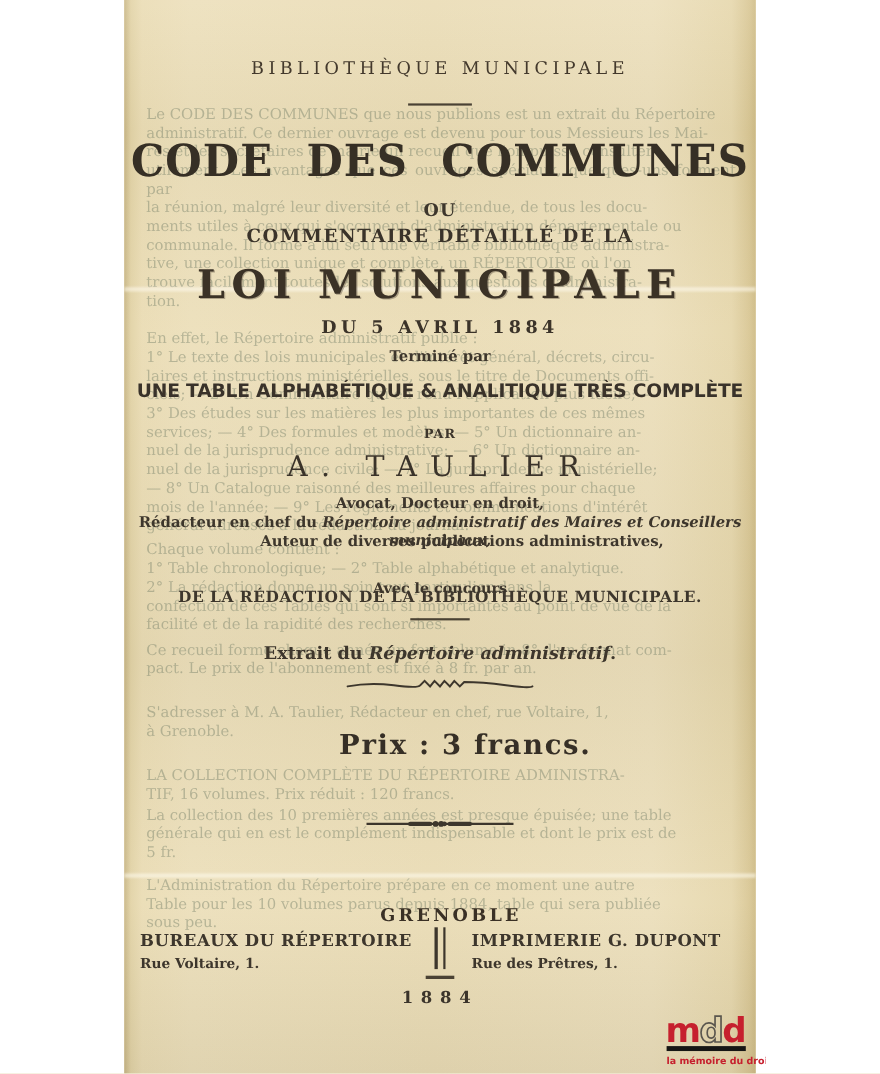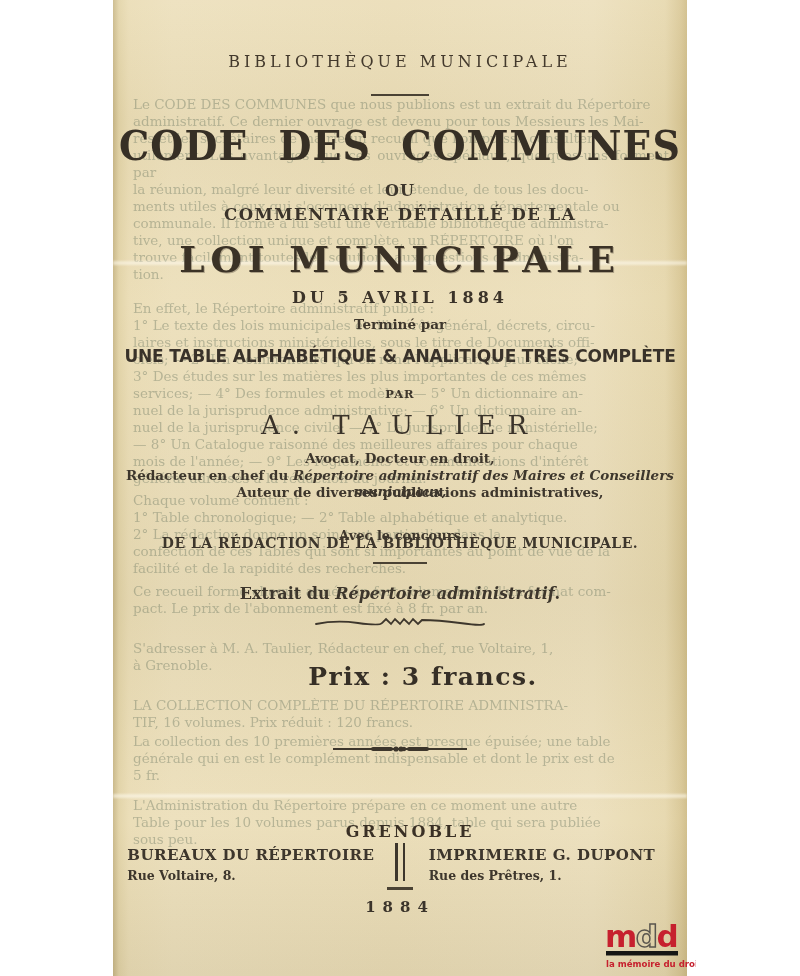--- a/index.html
+++ b/index.html
@@ -158,21 +158,21 @@
     <rect x="74" y="3" width="22" height="4" rx="2" fill="#3d362c"></rect>
     <circle cx="63" cy="5" r="2.6" fill="#3d362c"></circle>
     <circle cx="68" cy="5" r="2.6" fill="#3d362c"></circle>
     <circle cx="71" cy="5" r="2.2" fill="#3d362c"></circle>
   </svg>
 
   <div class="c city">GRENOBLE</div>
 
   <div class="pubcol pub-left">
     <div class="pub-name">BUREAUX DU RÉPERTOIRE</div>
-    <div class="pub-addr">Rue Voltaire, 8.</div>
+    <div class="pub-addr">Rue Voltaire, 1.</div>
   </div>
 
   <div class="dbars">
       <span></span>
       <span></span>
     </div>
 
   <div class="pubcol pub-right">
     <div class="pub-name">IMPRIMERIE G. DUPONT</div>
     <div class="pub-addr">Rue des Prêtres, 1.</div>

